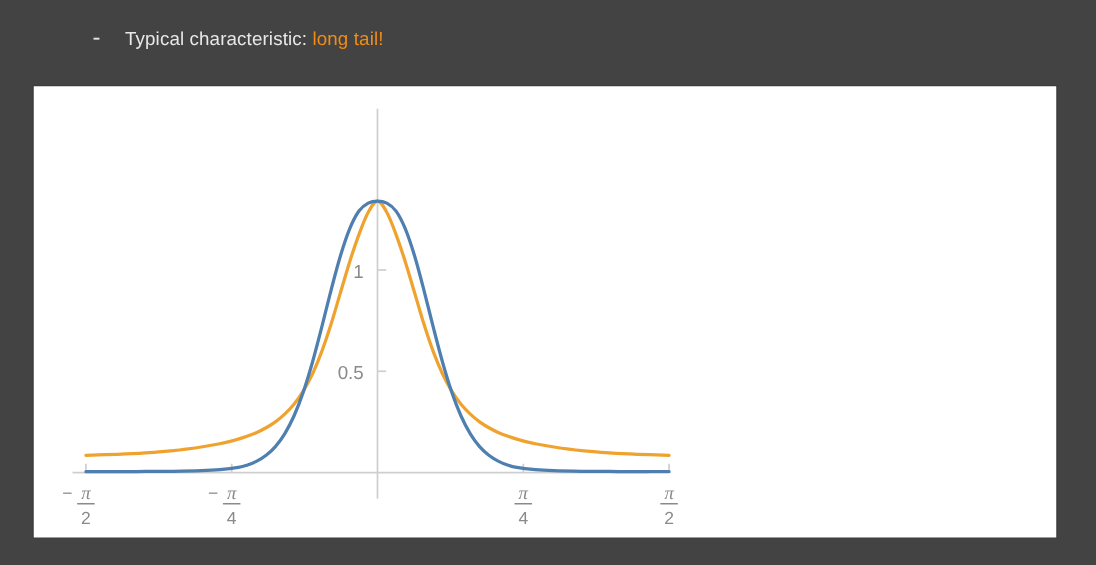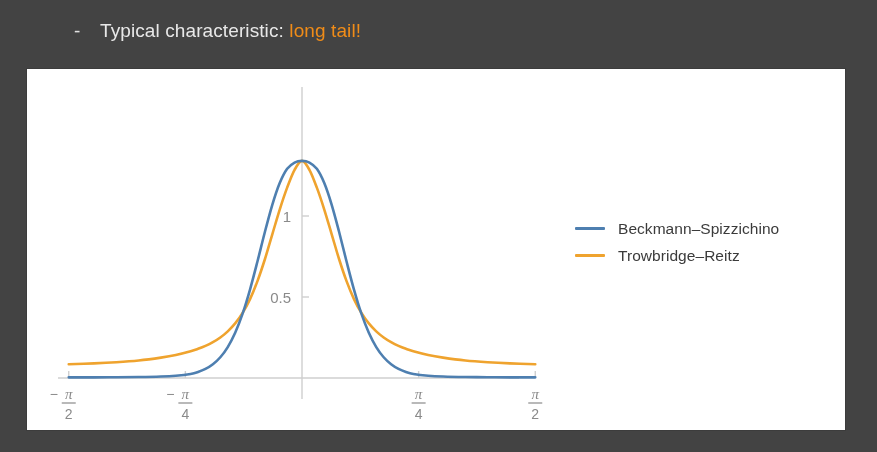--- a/index.html
+++ b/index.html
@@ -30,21 +30,21 @@
   }
   .bullet-dash {
     color: #e2e2e2;
     font-size: 19px;
     line-height: 1;
     width: 26px;
     display: inline-block;
   }
   .bullet-text {
     color: #e8e8e8;
-    font-size: 19px;
+    font-size: 15px;
     line-height: 1;
     letter-spacing: 0.1px;
   }
   .highlight {
     color: #f08c18;
   }
   
   #figure-panel {
     position: absolute;
     left: 27px;
@@ -171,25 +171,15 @@
         <g id="y-tick-labels">
             <text class="tick-label" x="264" y="234" text-anchor="end">0.5</text>
             <text class="tick-label" x="264" y="153" text-anchor="end">1</text>
           </g>
 
         <path id="series-1" fill="none" stroke-width="2.6" stroke-linecap="round" stroke-linejoin="round" d="M41.74,295.23 C45.96,295.10 59.16,294.74 67.10,294.42 C75.04,294.10 81.95,293.77 89.38,293.29 C96.80,292.80 104.22,292.29 111.65,291.50 C119.07,290.72 127.74,289.51 133.93,288.59 C140.11,287.67 143.83,287.05 148.78,286.00 C153.72,284.94 159.91,283.30 163.63,282.27 C167.34,281.24 168.58,280.73 171.05,279.84 C173.53,278.95 176.00,278.03 178.47,276.92 C180.95,275.82 183.43,274.60 185.90,273.20 C188.38,271.79 190.85,270.31 193.32,268.50 C195.80,266.69 198.28,264.69 200.75,262.34 C203.22,260.00 205.70,257.48 208.18,254.41 C210.65,251.33 213.13,247.93 215.60,243.88 C218.07,239.83 220.55,235.40 223.03,230.11 C225.50,224.81 227.97,218.77 230.45,212.12 C232.92,205.48 235.40,198.06 237.88,190.25 C240.35,182.45 242.83,173.60 245.30,165.31 C247.78,157.02 250.25,148.30 252.72,140.52 C255.20,132.74 257.67,125.27 260.15,118.65 C262.63,112.04 265.10,105.29 267.57,100.83 C270.05,96.38 272.52,91.92 275.00,91.92 C277.48,91.92 279.95,96.38 282.43,100.83 C284.90,105.29 287.38,112.04 289.85,118.65 C292.33,125.27 294.80,132.74 297.27,140.52 C299.75,148.30 302.22,157.02 304.70,165.31 C307.18,173.60 309.65,182.45 312.13,190.25 C314.60,198.06 317.07,205.48 319.55,212.12 C322.03,218.77 324.50,224.81 326.98,230.11 C329.45,235.40 331.92,239.83 334.40,243.88 C336.88,247.93 339.35,251.33 341.82,254.41 C344.30,257.48 346.77,260.00 349.25,262.34 C351.73,264.69 354.20,266.69 356.68,268.50 C359.15,270.31 361.63,271.79 364.10,273.20 C366.58,274.60 369.05,275.82 371.52,276.92 C374.00,278.03 376.47,278.95 378.95,279.84 C381.43,280.73 382.66,281.24 386.38,282.27 C390.09,283.30 396.28,284.94 401.23,286.00 C406.18,287.05 409.89,287.67 416.07,288.59 C422.26,289.51 430.93,290.72 438.35,291.50 C445.78,292.29 453.20,292.80 460.63,293.29 C468.05,293.77 474.96,294.10 482.90,294.42 C490.84,294.74 504.04,295.10 508.26,295.23" stroke="#EFA32E"></path>
         <path id="series-0" fill="none" stroke-width="2.6" stroke-linecap="round" stroke-linejoin="round" d="M41.74,308.35 C45.96,308.35 59.16,308.38 67.10,308.35 C75.04,308.32 81.95,308.24 89.38,308.19 C96.80,308.14 104.22,308.14 111.65,308.03 C119.07,307.92 127.74,307.76 133.93,307.54 C140.11,307.33 143.83,307.16 148.78,306.73 C153.72,306.30 159.91,305.57 163.63,304.95 C167.34,304.33 168.58,303.84 171.05,303.01 C173.53,302.17 176.00,301.22 178.47,299.93 C180.95,298.63 183.43,297.17 185.90,295.23 C188.38,293.29 190.85,291.13 193.32,288.26 C195.80,285.40 198.28,282.13 200.75,278.06 C203.22,273.98 205.70,269.36 208.18,263.80 C210.65,258.24 213.13,251.89 215.60,244.69 C218.07,237.48 220.55,229.24 223.03,220.55 C225.50,211.85 227.97,202.11 230.45,192.52 C232.92,182.94 235.40,172.49 237.88,163.04 C240.35,153.59 242.83,143.98 245.30,135.82 C247.78,127.67 250.25,120.11 252.72,114.11 C255.20,108.12 257.67,103.29 260.15,99.86 C262.63,96.43 265.10,94.86 267.57,93.54 C270.05,92.22 272.52,91.92 275.00,91.92 C277.48,91.92 279.95,92.22 282.43,93.54 C284.90,94.86 287.38,96.43 289.85,99.86 C292.33,103.29 294.80,108.12 297.27,114.11 C299.75,120.11 302.22,127.67 304.70,135.82 C307.18,143.98 309.65,153.59 312.13,163.04 C314.60,172.49 317.07,182.94 319.55,192.52 C322.03,202.11 324.50,211.85 326.98,220.55 C329.45,229.24 331.92,237.48 334.40,244.69 C336.88,251.89 339.35,258.24 341.82,263.80 C344.30,269.36 346.77,273.98 349.25,278.06 C351.73,282.13 354.20,285.40 356.68,288.26 C359.15,291.13 361.63,293.29 364.10,295.23 C366.58,297.17 369.05,298.63 371.52,299.93 C374.00,301.22 376.47,302.17 378.95,303.01 C381.43,303.84 382.66,304.33 386.38,304.95 C390.09,305.57 396.28,306.30 401.23,306.73 C406.18,307.16 409.89,307.33 416.07,307.54 C422.26,307.76 430.93,307.92 438.35,308.03 C445.78,308.14 453.20,308.14 460.63,308.19 C468.05,308.24 474.96,308.32 482.90,308.35 C490.84,308.38 504.04,308.35 508.26,308.35" stroke="#4E7FB0"></path>
       </svg>
     </div>
 
-    <div id="legend">
-      <div class="legend-row">
-        <span class="legend-swatch" style="background: rgb(78, 127, 176);"></span>
-        <span class="legend-label">Beckmann–Spizzichino</span>
-      </div>
-      <div class="legend-row">
-        <span class="legend-swatch" style="background: rgb(239, 163, 46);"></span>
-        <span class="legend-label">Trowbridge–Reitz</span>
-      </div>
-    </div>
 
   </div>
 </div>
 
 </body></html>

